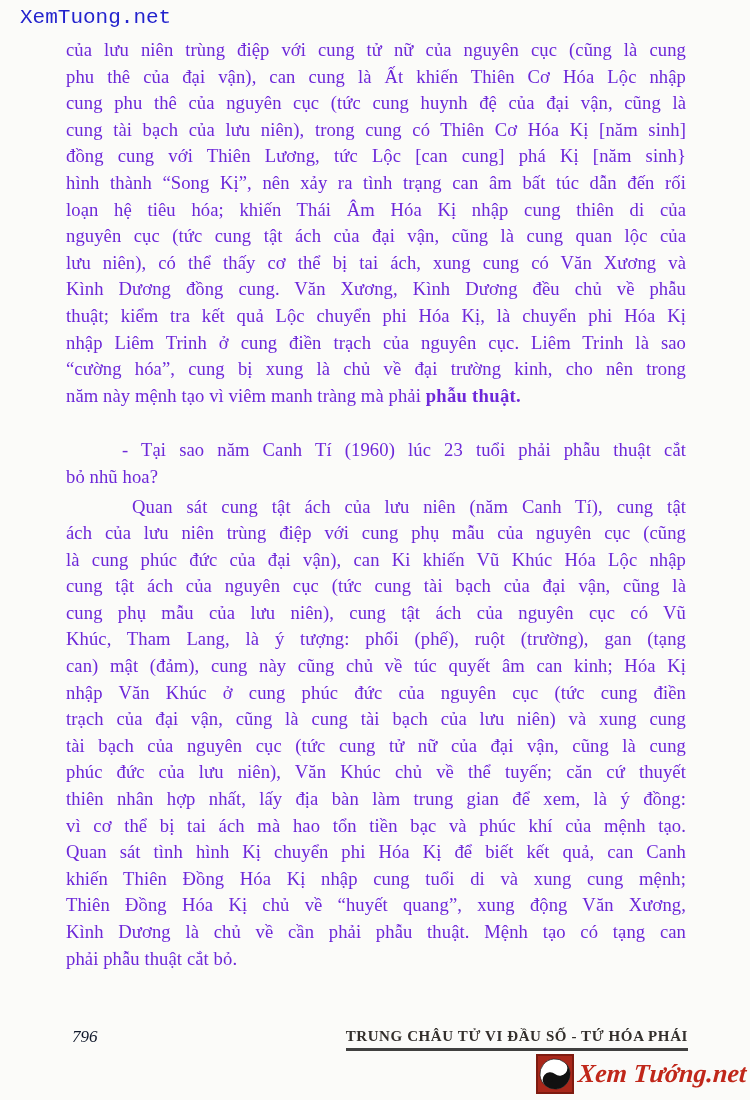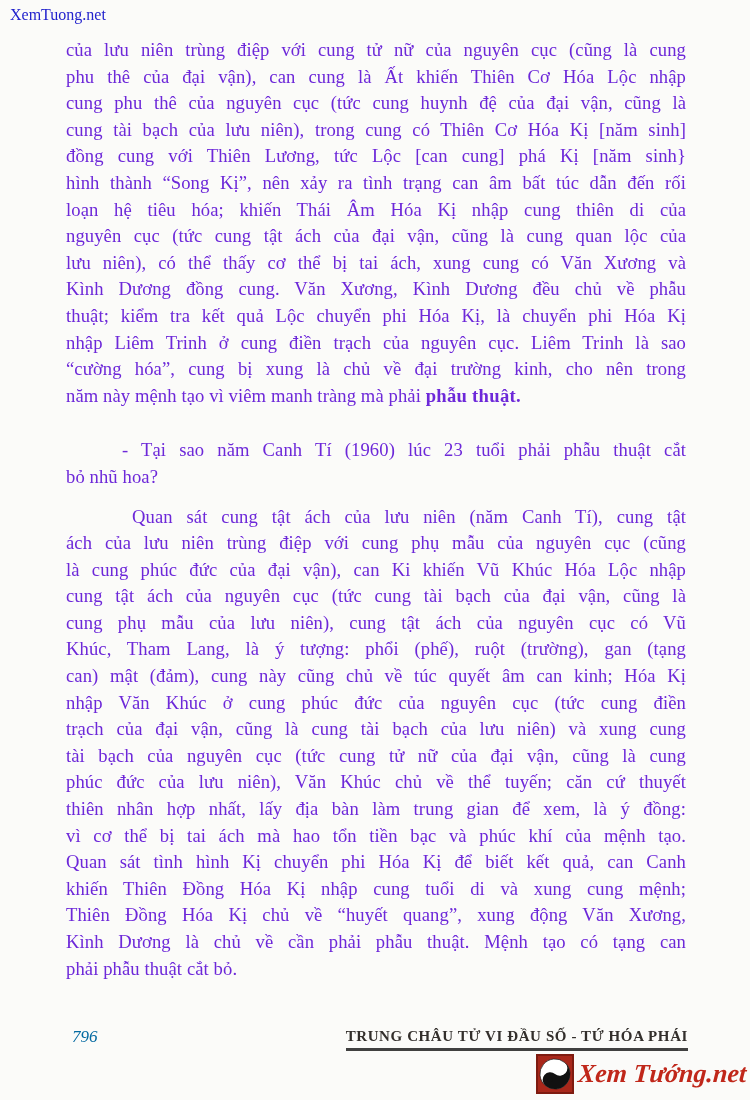--- a/index.html
+++ b/index.html
@@ -2,44 +2,44 @@
 <html><head>
 <meta charset="utf-8">
 <style>
   html,body{margin:0;padding:0;}
   body{
     width:750px;height:1100px;position:relative;overflow:hidden;
     background:#fbfbf9;
     font-family:"Liberation Serif","DejaVu Serif",serif;
   }
   .watermark{
-    position:absolute;left:10px;top:6px;
-    font-family:Liberation Serif, serif;
-    font-size:16px;font-weight:500;color:#2323cd;
+    position:absolute;left:20px;top:6px;
+    font-family:Liberation Mono, monospace;
+    font-size:21px;font-weight:500;color:#2323cd;
     text-decoration:none;cursor:pointer;
   }
   .text-block{
     position:absolute;left:66px;top:37px;width:620px;
     font-size:18.6px;line-height:26.6px;color:#6d28d9;
     letter-spacing:0.1px;
   }
   .para{margin:0;}
-  .para + .para{margin-top:13px;}
+  .para + .para{margin-top:3px;}
   .para.gap-before{margin-top:28px;}
   .line{
     text-align:justify;
     text-align-last:justify;
     white-space:normal;
     height:26.6px;overflow:visible;
   }
   .line.flush{text-align-last:left;}
   .seg-bold{font-weight:bold;letter-spacing:0.3px;}
   .footer-page-number{
     position:absolute;left:72px;top:1027px;
-    font-size:17px;font-style:italic;color:#0369a1;
+    font-size:17px;font-style:italic;color:#0f172a;
   }
   .footer-running-title{
     position:absolute;right:62px;top:1028px;
     font-size:15px;font-weight:bold;color:#332f2c;
     letter-spacing:0.6px;
     border-bottom:3px solid #404040;
     padding-bottom:3px;
   }
   .site-logo{
     position:absolute;right:4px;top:1054px;

